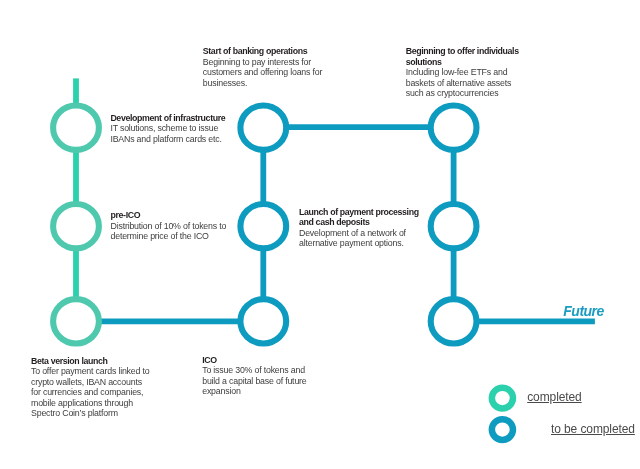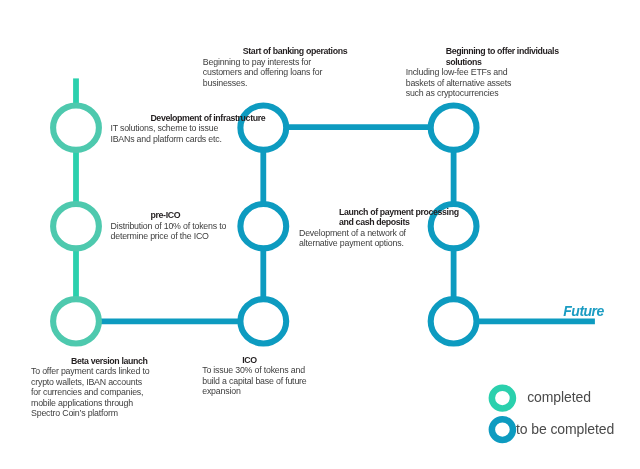--- a/index.html
+++ b/index.html
@@ -4,28 +4,28 @@
 <title>Roadmap timeline</title>
 <style>
   html,body{margin:0;padding:0;}
   body{width:640px;height:469px;background:#ffffff;overflow:hidden;
        font-family:"Liberation Sans",sans-serif;}
   #stage{position:relative;width:640px;height:469px;background:#ffffff;}
   svg#wires{position:absolute;left:0;top:0;width:640px;height:469px;}
   .wire{stroke-linecap:butt;}
   .node-text{position:absolute;}
   .node-title{transform:translateZ(0);font-size:8.8px;font-weight:bold;color:#231f20;
-              line-height:10.5px;white-space:nowrap;letter-spacing:-0.37px;margin-left:40px;}
+              line-height:10.5px;white-space:nowrap;letter-spacing:-0.37px;}
   .node-body{transform:translateZ(0);font-size:8.8px;font-weight:normal;color:#3d3d3d;
              line-height:10.5px;white-space:nowrap;letter-spacing:-0.19px;}
   .future-label{transform:translateZ(0);position:absolute;font-size:14px;font-style:italic;
                 font-weight:bold;color:#1b9cc2;white-space:nowrap;letter-spacing:-0.5px;
                 line-height:10px;margin-left:44px;}
-  .legend-label{transform:translateZ(0);position:absolute;font-size:14px;color:#4a4a4a;
-                white-space:nowrap;letter-spacing:-0.1px;line-height:11px;}
+  .legend-label{transform:translateZ(0);position:absolute;font-size:12px;color:#4a4a4a;
+                white-space:nowrap;letter-spacing:-0.1px;line-height:11px;text-decoration:underline;}
 </style>
 </head>
 <body>
 
 <div id="stage">
 
   <svg id="wires" viewBox="0 0 640 469">
     <g>
     <line class="wire" x1="76.0" y1="78.4" x2="76.0" y2="127.7" stroke="#2bd0ad" stroke-width="5.8"></line>
     <line class="wire" x1="76.0" y1="127.7" x2="76.0" y2="226.2" stroke="#2bd0ad" stroke-width="5.8"></line>
@@ -94,16 +94,16 @@
     <div class="node-title">solutions</div>
     <div class="node-body">Including low-fee ETFs and</div>
     <div class="node-body">baskets of alternative assets</div>
     <div class="node-body">such as cryptocurrencies</div>
   </div>
 
   <div class="future-label" style="left:519.3px;top:305.6px;">Future</div>
 
   <div>
   <div class="legend-label" style="left:527.2px;top:392.2px;">completed</div>
-  <div class="legend-label" style="left:516px;top:423.7px;">to be completed</div>
+  <div class="legend-label" style="left:551px;top:423.7px;">to be completed</div>
   </div>
 
 </div>
 
 </body></html>

